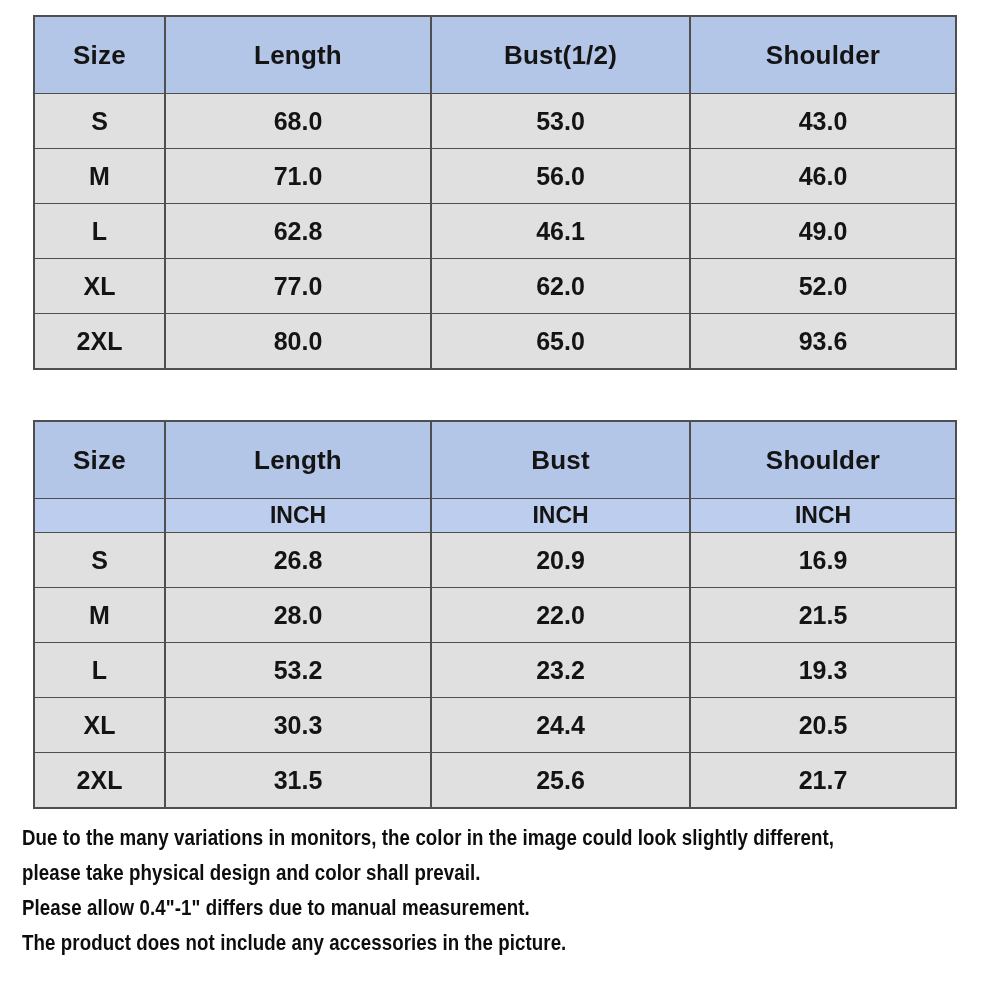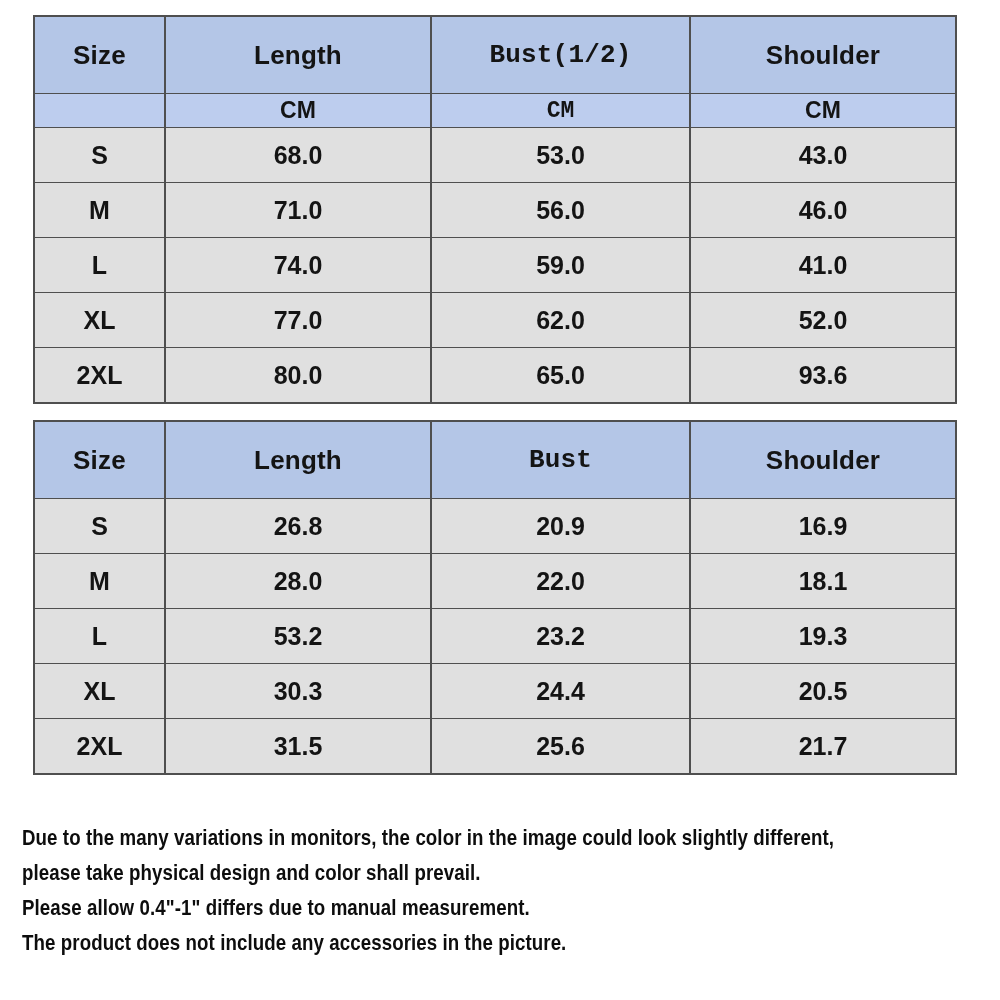--- a/index.html
+++ b/index.html
@@ -26,21 +26,21 @@
     border-left-width: 2px;
     border-right-width: 2px;
     text-align: center;
     vertical-align: middle;
     font-weight: bold;
     color: #141414;
     padding: 0;
   }
   .c0 { width: 129px; }
   .c1 { width: 264px; margin-top: 42px; }
-  .c2 { width: 257px; font-family: Liberation Mono, monospace; }
+  .c2 { width: 257px; }
   .c3 { width: 264px; margin-top: 28px; }
 
   .head-row th {
     background: #b4c6e7;
     height: 76px;
     font-size: 26px;
     letter-spacing: 0.2px;
   }
   .unit-row th {
     background: #bdcdee;
@@ -77,45 +77,39 @@
 <div class="page">
 
   <table class="size-table t-cm">
     <thead>
       <tr class="head-row">
         <th class="c0">Size</th>
         <th class="c1">Length</th>
         <th class="c2">Bust(1/2)</th>
         <th class="c3">Shoulder</th>
       </tr>
-      <tr class="unit-row">
-        <th class="c0"></th>
-        <th class="c1">CM</th>
-        <th class="c2">CM</th>
-        <th class="c3">CM</th>
-      </tr>
     </thead>
     <tbody>
       <tr>
         <td>S</td>
         <td>68.0</td>
         <td>53.0</td>
         <td>43.0</td>
       </tr>
       <tr>
         <td>M</td>
         <td>71.0</td>
         <td>56.0</td>
         <td>46.0</td>
       </tr>
       <tr>
         <td>L</td>
-        <td>74.0</td>
-        <td>59.0</td>
-        <td>41.0</td>
+        <td>62.8</td>
+        <td>46.1</td>
+        <td>49.0</td>
       </tr>
       <tr>
         <td>XL</td>
         <td>77.0</td>
         <td>62.0</td>
         <td>52.0</td>
       </tr>
       <tr>
         <td>2XL</td>
         <td>80.0</td>
@@ -126,33 +120,39 @@
   </table>
 
   <table class="size-table t-inch">
     <thead>
       <tr class="head-row">
         <th class="c0">Size</th>
         <th class="c1">Length</th>
         <th class="c2">Bust</th>
         <th class="c3">Shoulder</th>
       </tr>
+      <tr class="unit-row">
+        <th class="c0"></th>
+        <th class="c1">INCH</th>
+        <th class="c2">INCH</th>
+        <th class="c3">INCH</th>
+      </tr>
     </thead>
     <tbody>
       <tr>
         <td>S</td>
         <td>26.8</td>
         <td>20.9</td>
         <td>16.9</td>
       </tr>
       <tr>
         <td>M</td>
         <td>28.0</td>
         <td>22.0</td>
-        <td>18.1</td>
+        <td>21.5</td>
       </tr>
       <tr>
         <td>L</td>
         <td>53.2</td>
         <td>23.2</td>
         <td>19.3</td>
       </tr>
       <tr>
         <td>XL</td>
         <td>30.3</td>

